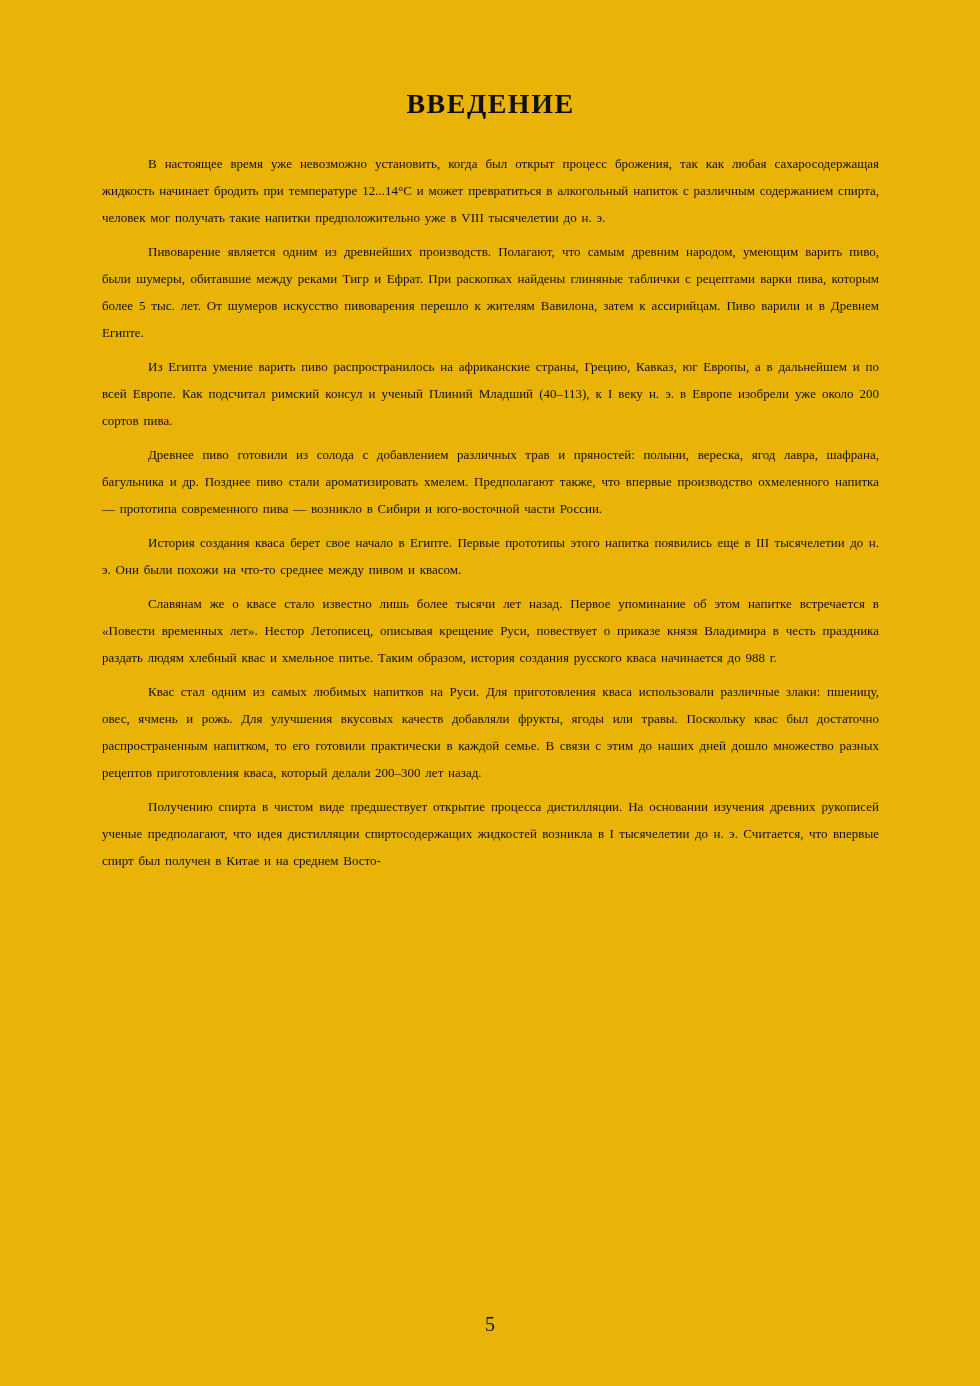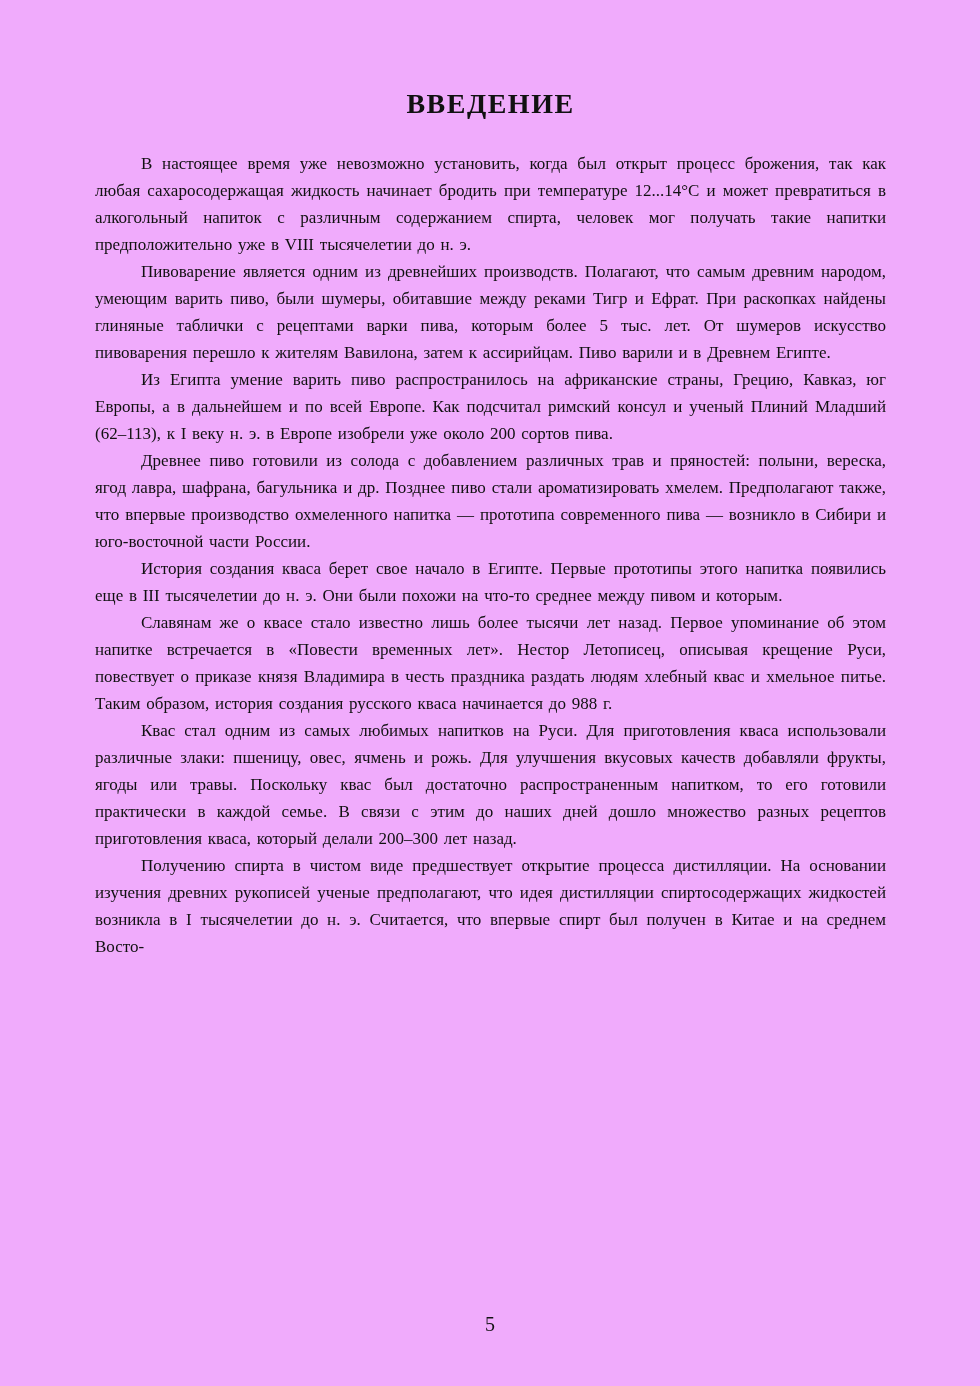--- a/index.html
+++ b/index.html
@@ -4,40 +4,40 @@
 <style>
   html, body {
     margin: 0;
     padding: 0;
     background: #ffffff;
   }
   .page {
     position: relative;
     width: 980px;
     height: 1386px;
-    background: #f0abfc;
+    background: #eab308;
     box-sizing: border-box;
     padding: 88px 94px 0 95px;
     font-family: "Liberation Serif", "DejaVu Serif", serif;
     color: #111111;
     overflow: hidden;
   }
   .title {
     margin: 0 0 30px 0;
     text-align: center;
     font-size: 28px;
     font-weight: bold;
     letter-spacing: 1.5px;
     color: #111111;
   }
   .content p {
-    margin: 0;
+    margin: 7px;
     text-indent: 46px;
     text-align: justify;
-    font-size: 17px;
+    font-size: 13px;
     line-height: 27px;
     word-spacing: 1.5px;
   }
   .page-number {
     position: absolute;
     left: 0;
     bottom: 50px;
     width: 100%;
     text-align: center;
     font-size: 20px;
@@ -46,22 +46,22 @@
 </style>
 </head>
 <body>
 
 <div class="page">
   <h1 class="title">ВВЕДЕНИЕ</h1>
 
   <div class="content">
       <p>В настоящее время уже невозможно установить, когда был открыт процесс брожения, так как любая сахаросодержащая жидкость начинает бродить при температуре 12...14°С и может превратиться в алкогольный напиток с различным содержанием спирта, человек мог получать такие напитки предположительно уже в VIII тысячелетии до н. э.</p>
       <p>Пивоварение является одним из древнейших производств. Полагают, что самым древним народом, умеющим варить пиво, были шумеры, обитавшие между реками Тигр и Ефрат. При раскопках найдены глиняные таблички с рецептами варки пива, которым более 5 тыс. лет. От шумеров искусство пивоварения перешло к жителям Вавилона, затем к ассирийцам. Пиво варили и в Древнем Египте.</p>
-      <p>Из Египта умение варить пиво распространилось на африканские страны, Грецию, Кавказ, юг Европы, а в дальнейшем и по всей Европе. Как подсчитал римский консул и ученый Плиний Младший (62–113), к I веку н. э. в Европе изобрели уже около 200 сортов пива.</p>
+      <p>Из Египта умение варить пиво распространилось на африканские страны, Грецию, Кавказ, юг Европы, а в дальнейшем и по всей Европе. Как подсчитал римский консул и ученый Плиний Младший (40–113), к I веку н. э. в Европе изобрели уже около 200 сортов пива.</p>
       <p>Древнее пиво готовили из солода с добавлением различных трав и пряностей: полыни, вереска, ягод лавра, шафрана, багульника и др. Позднее пиво стали ароматизировать хмелем. Предполагают также, что впервые производство охмеленного напитка — прототипа современного пива — возникло в Сибири и юго-восточной части России.</p>
-      <p>История создания кваса берет свое начало в Египте. Первые прототипы этого напитка появились еще в III тысячелетии до н. э. Они были похожи на что-то среднее между пивом и которым.</p>
+      <p>История создания кваса берет свое начало в Египте. Первые прототипы этого напитка появились еще в III тысячелетии до н. э. Они были похожи на что-то среднее между пивом и квасом.</p>
       <p>Славянам же о квасе стало известно лишь более тысячи лет назад. Первое упоминание об этом напитке встречается в «Повести временных лет». Нестор Летописец, описывая крещение Руси, повествует о приказе князя Владимира в честь праздника раздать людям хлебный квас и хмельное питье. Таким образом, история создания русского кваса начинается до 988 г.</p>
       <p>Квас стал одним из самых любимых напитков на Руси. Для приготовления кваса использовали различные злаки: пшеницу, овес, ячмень и рожь. Для улучшения вкусовых качеств добавляли фрукты, ягоды или травы. Поскольку квас был достаточно распространенным напитком, то его готовили практически в каждой семье. В связи с этим до наших дней дошло множество разных рецептов приготовления кваса, который делали 200–300 лет назад.</p>
       <p>Получению спирта в чистом виде предшествует открытие процесса дистилляции. На основании изучения древних рукописей ученые предполагают, что идея дистилляции спиртосодержащих жидкостей возникла в I тысячелетии до н. э. Считается, что впервые спирт был получен в Китае и на среднем Восто-</p>
     </div>
 
   <div class="page-number">5</div>
 </div>
 
 </body></html>

